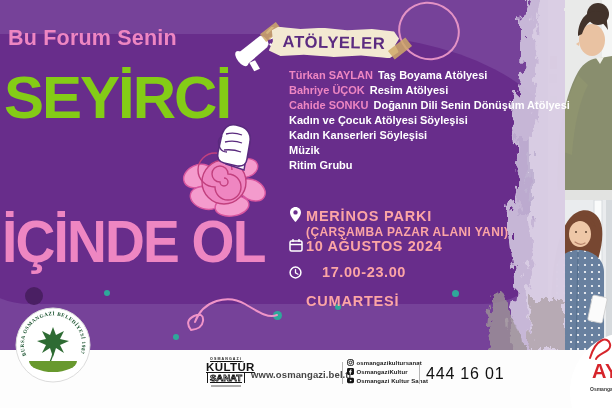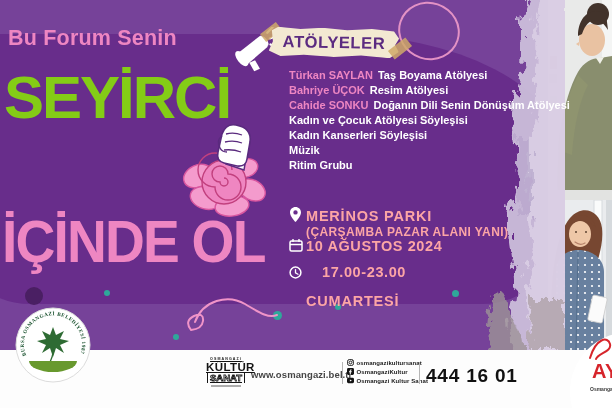--- a/index.html
+++ b/index.html
@@ -52,21 +52,21 @@
   .ks-sub{font-size:9.5px;font-weight:700;color:#fff;-webkit-text-stroke:.8px #141414;
     border-left:1.6px solid #141414;border-right:1.6px solid #141414;padding:0 2px;line-height:1.05;}
   .ks-tagline{margin:1.5px auto 0;width:30px;height:2px;background:#8a8a8a;opacity:.7;}
   .website{left:251px;top:369px;font-size:9.5px;font-weight:700;color:#454545;letter-spacing:.1px;}
   .vdiv{width:1px;height:22px;background:#b5b5b5;top:362px;}
   .vdiv1{left:342px;}
   .vdiv2{left:419px;}
   .social{left:347px;top:358px;}
   .social-row{display:flex;align-items:center;height:9px;}
   .social-handle{font-size:6px;font-weight:700;color:#1a1a1a;margin-left:2.5px;white-space:nowrap;letter-spacing:.1px;}
-  .phone{left:426px;top:365px;font-size:19px;font-weight:700;color:#111;letter-spacing:.8px;}
+  .phone{left:426px;top:365px;font-size:16px;font-weight:400;color:#111;letter-spacing:.8px;}
   
   .partner-circle{left:570px;top:332px;width:120px;height:120px;border-radius:50%;background:#fff;}
   .partner-big{left:592px;top:360px;font-size:20px;font-weight:800;color:#d6252b;letter-spacing:.5px;}
   .partner-small{left:590px;top:386px;font-size:5px;font-weight:700;color:#3a3a3a;white-space:nowrap;width:24px;overflow:hidden;}
   svg{display:block;}
 </style>
 </head>
 <body>
 
 <div class="canvas">

